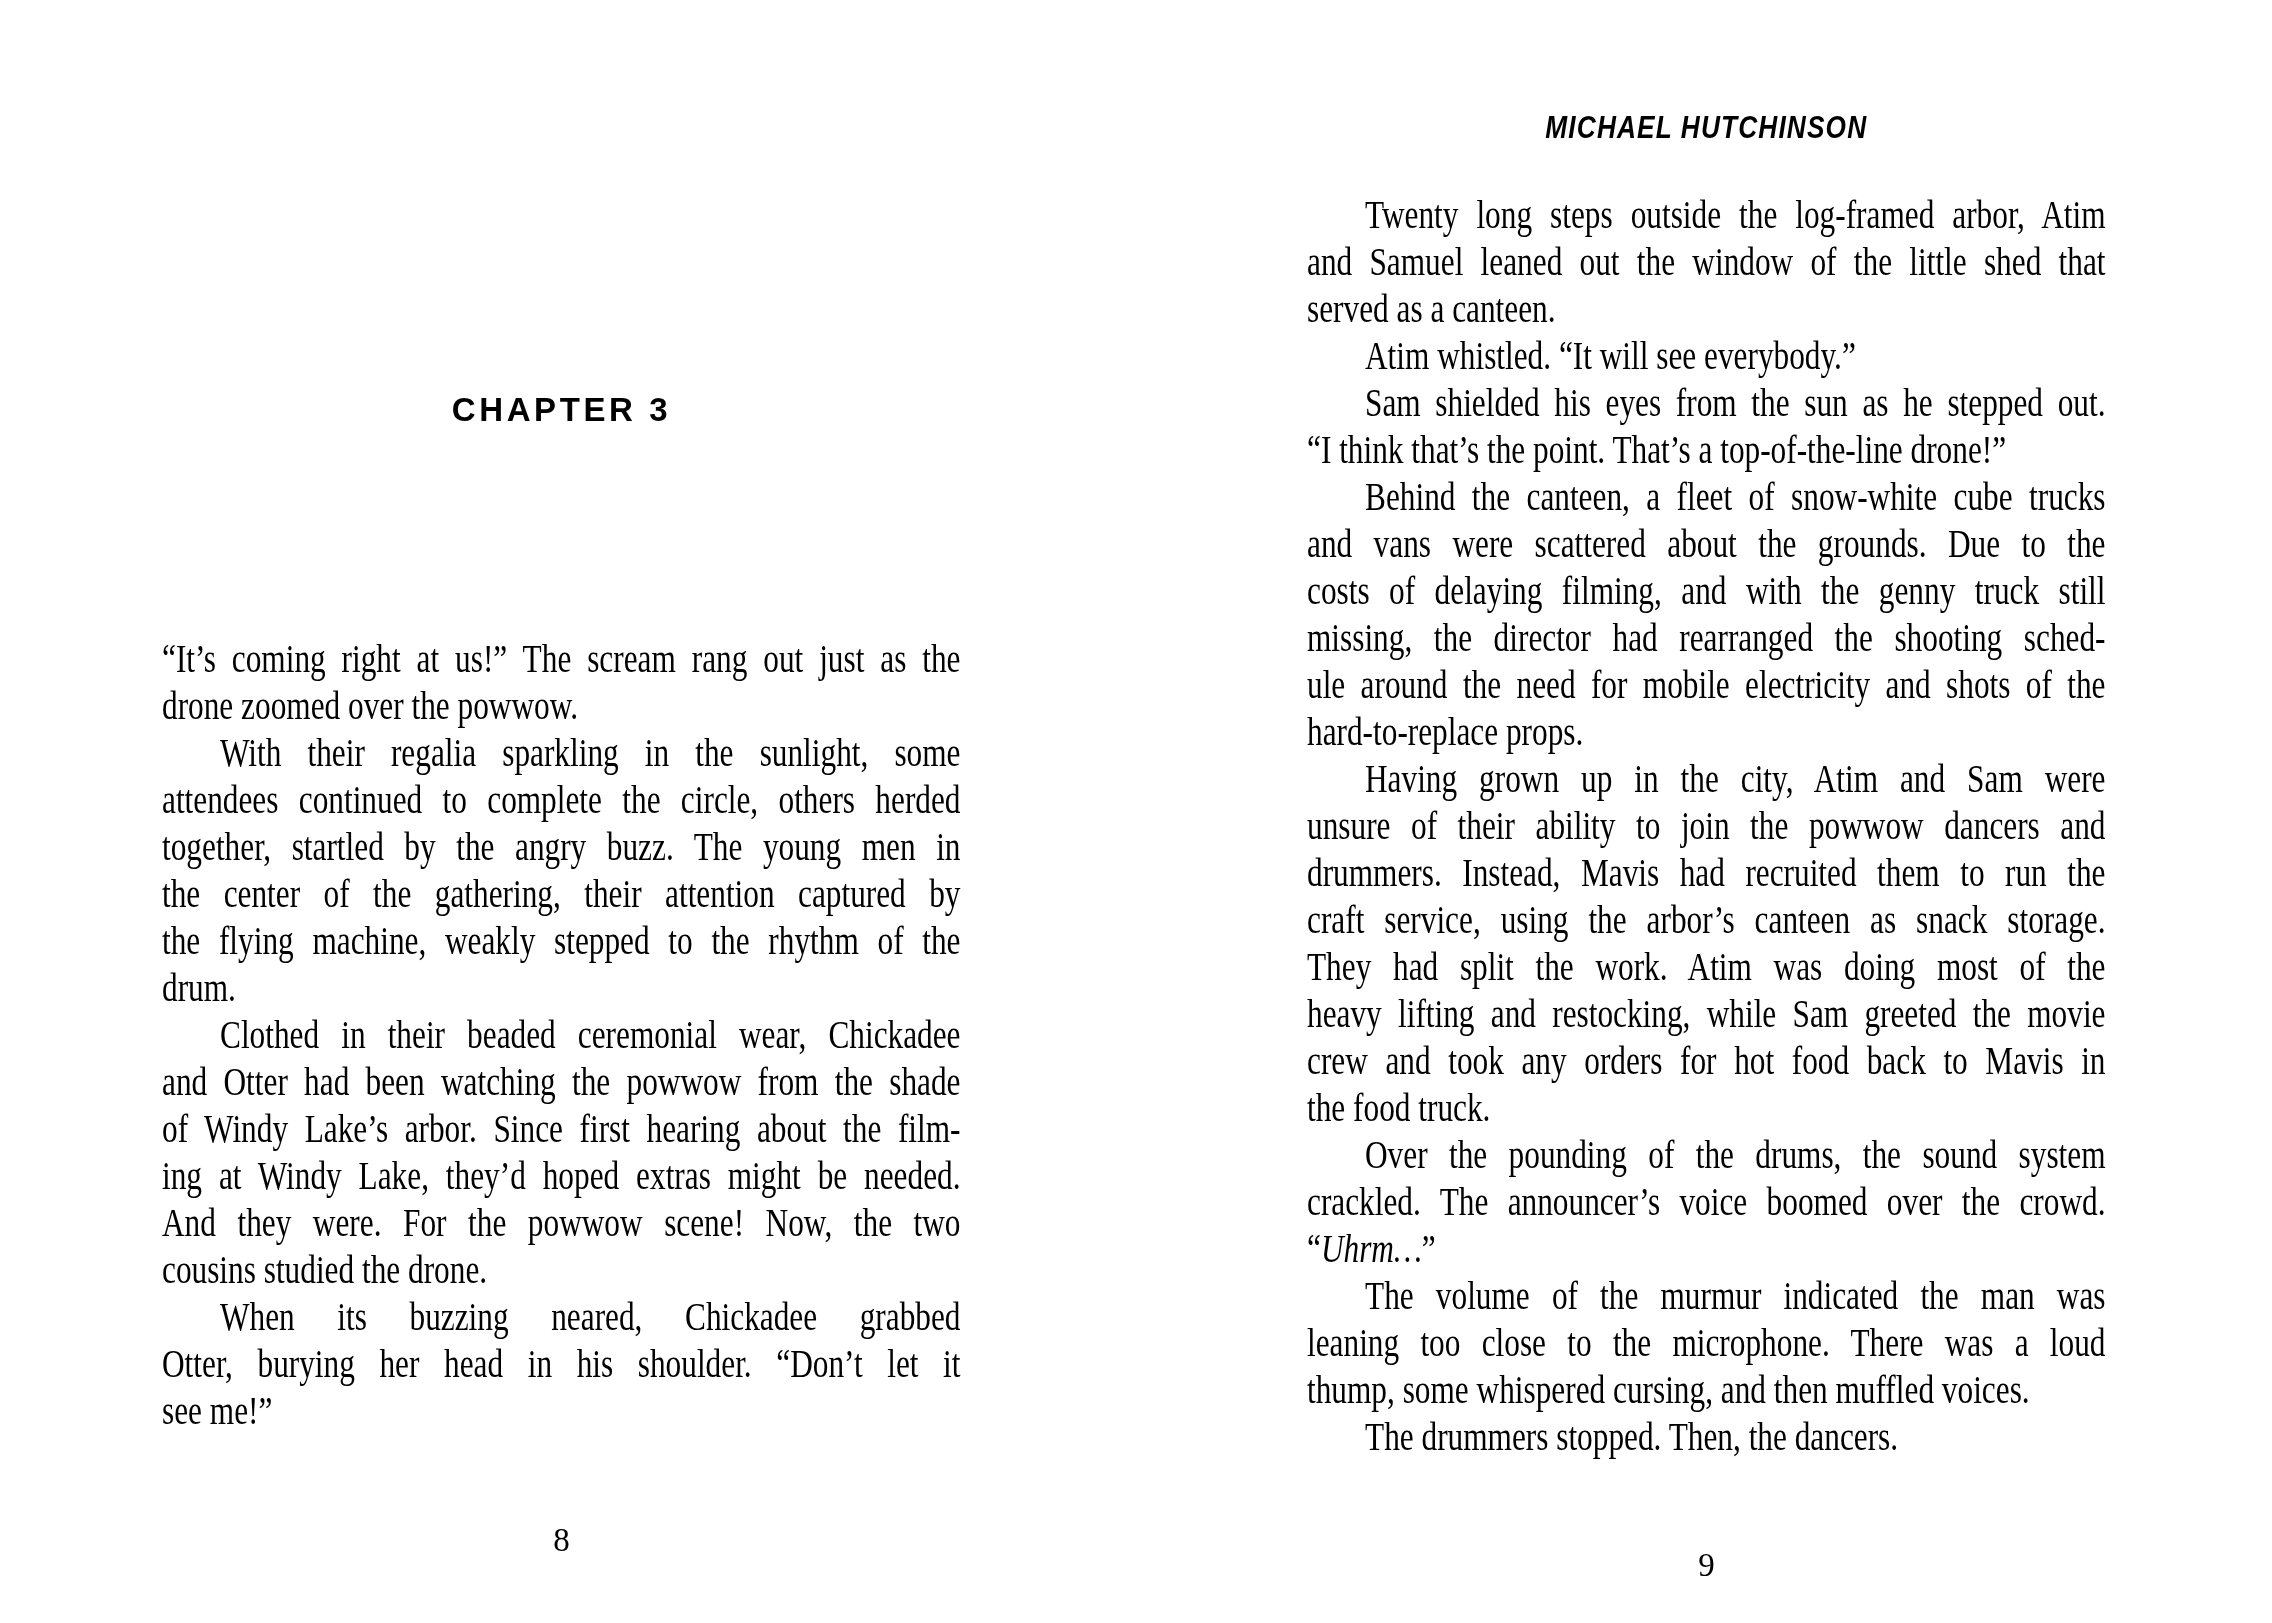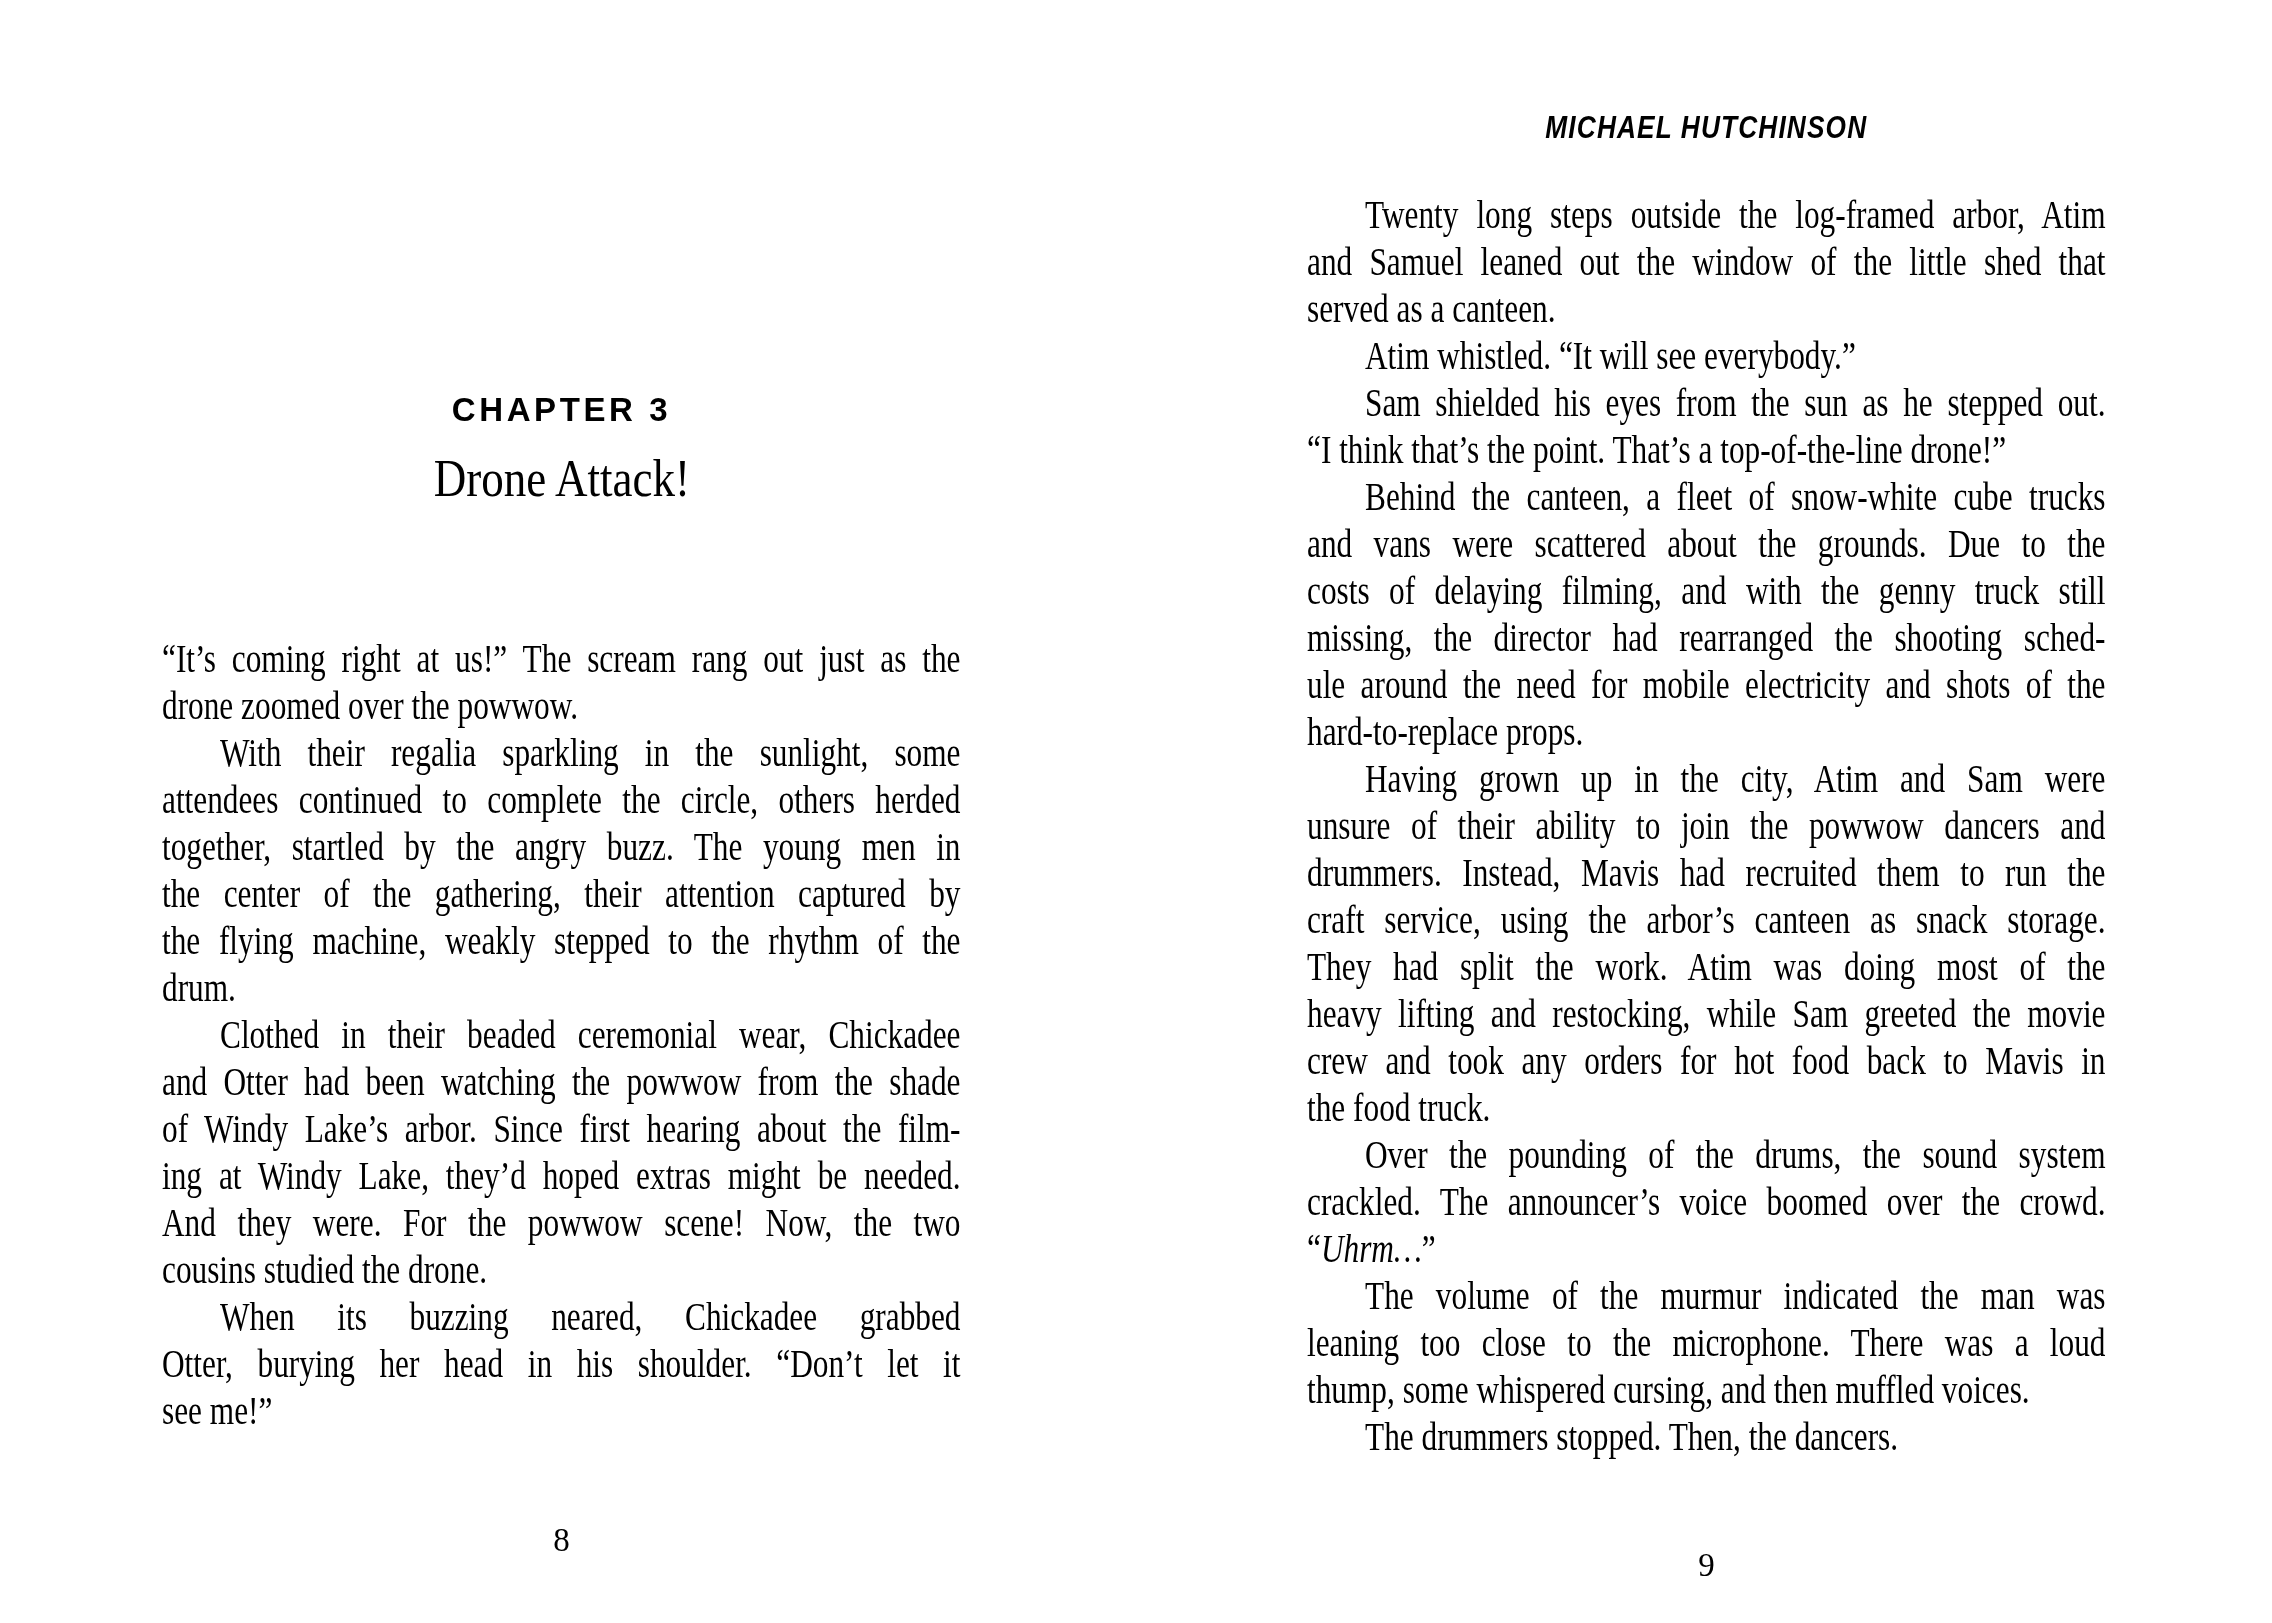--- a/index.html
+++ b/index.html
@@ -125,23 +125,20 @@
   }
 </style>
 </head>
 <body>
 
 <div class="spread">
 
   <div class="page left">
     <div class="col" style="top:0; height:1623px;">
       <div class="chapter-label">CHAPTER 3</div>
-      <div class="chapter-title">
-        <span class="squeeze">Drone Attack!</span>
-      </div>
       <div class="body-block">
         <div class="condense" id="left-body">
             <div class="para">
               <div class="line">“It’s coming right at us!” The scream rang out just as the</div>
               <div class="line last">drone zoomed over the powwow.</div>
             </div>
             <div class="para">
               <div class="line indent">With their regalia sparkling in the sunlight, some</div>
               <div class="line">attendees continued to complete the circle, others herded</div>
               <div class="line">together, startled by the angry buzz. The young men in</div>

